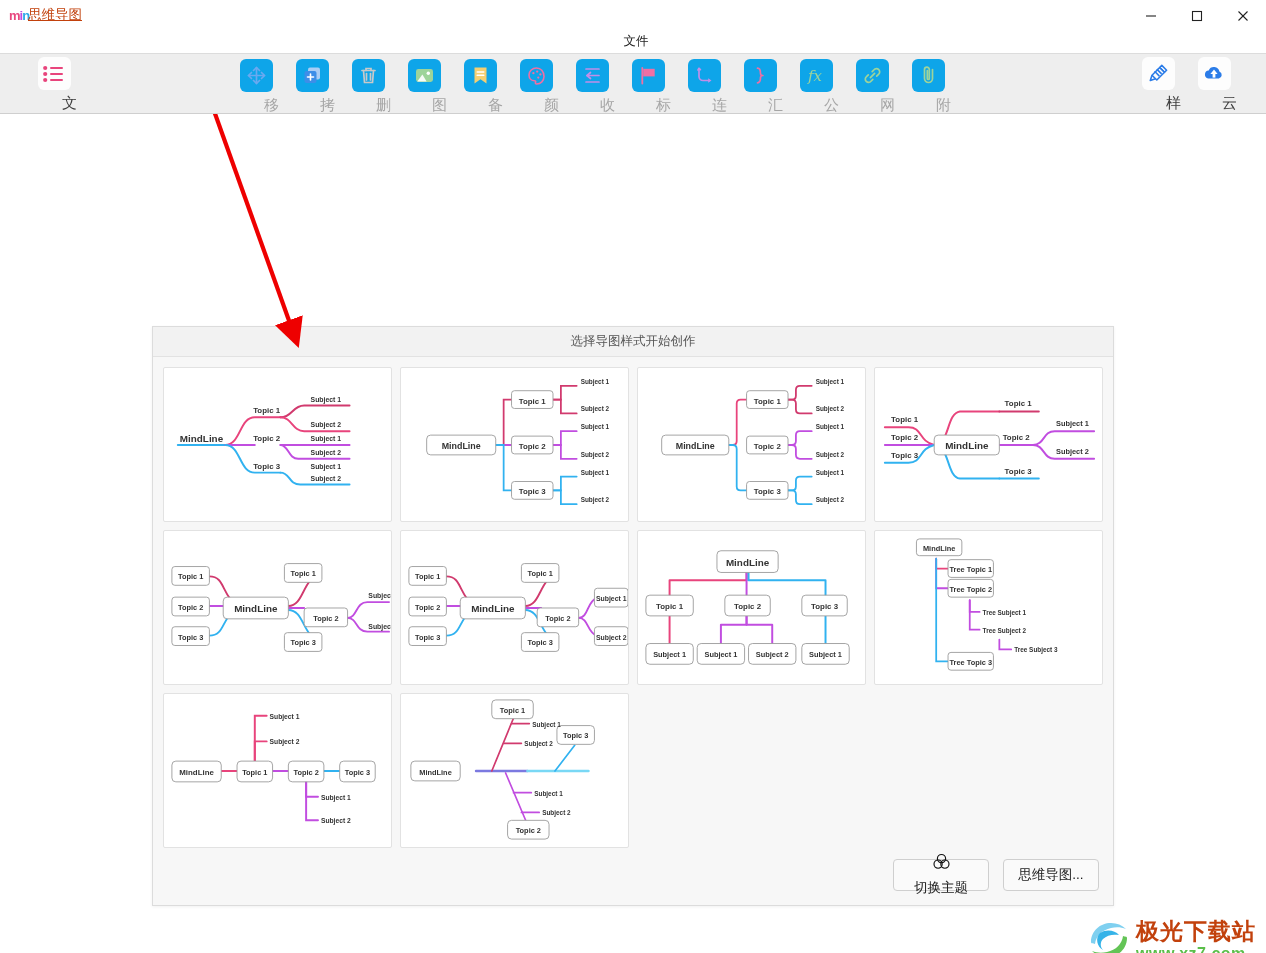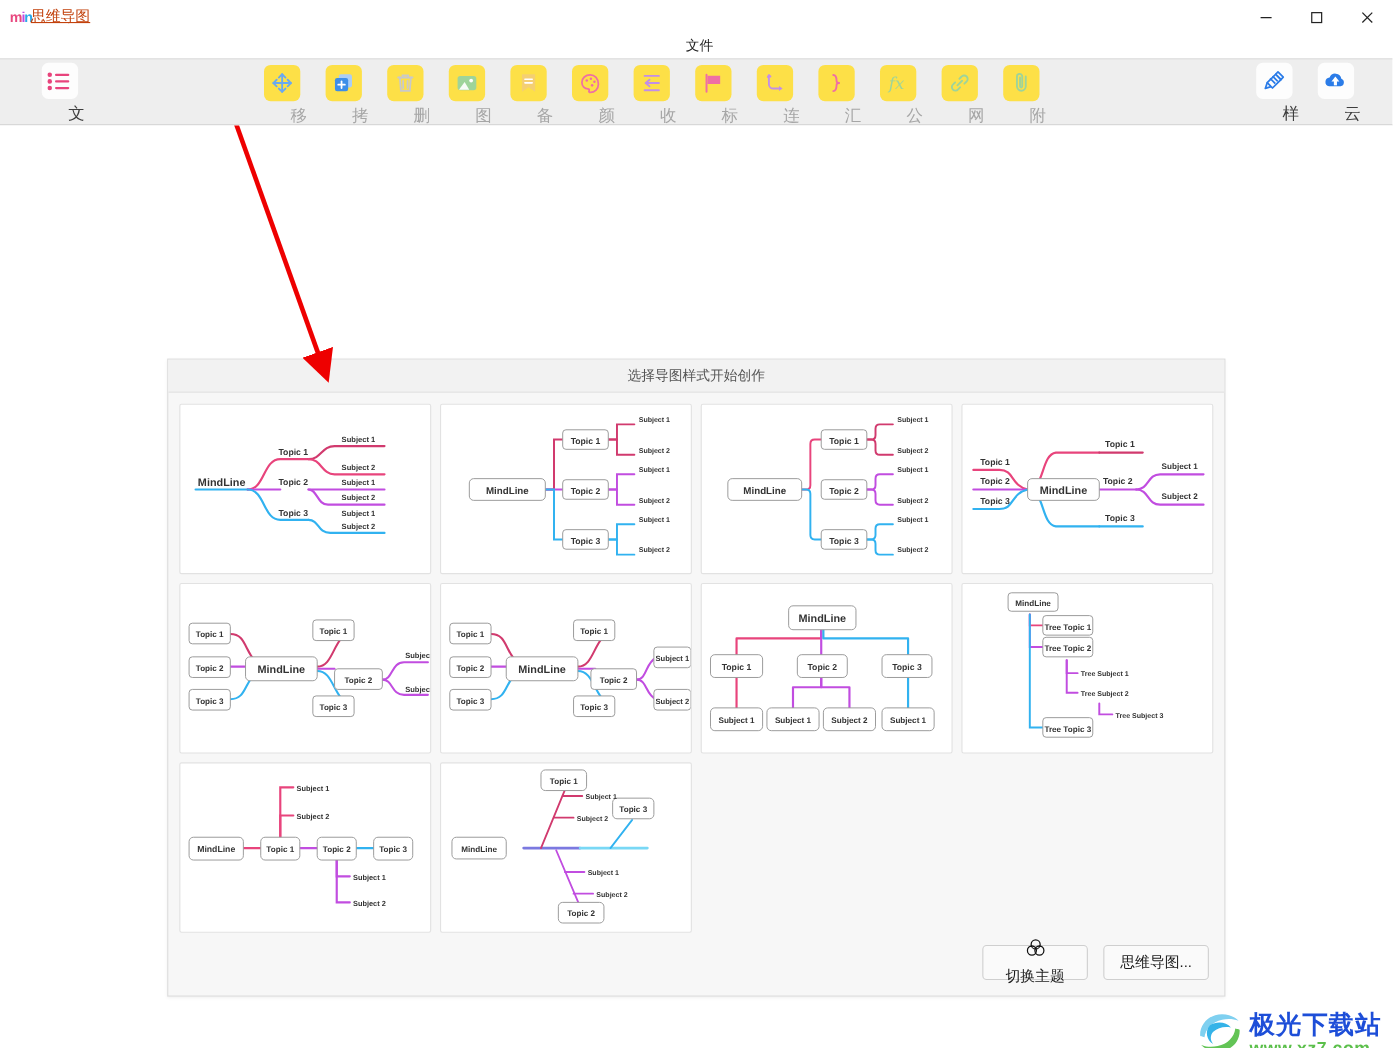--- a/index.html
+++ b/index.html
@@ -53,21 +53,21 @@
   .tb-left{ margin-left:26px; padding-top:3px;}
   .tb-center{ margin-left:146px; padding-top:5px;}
   .tb-right{ position:absolute; right:24px; top:3px; display:flex; }
   .tb-btn{
     width:56px; display:flex; flex-direction:column; align-items:center;
     cursor:default; user-select:none;
   }
   .tb-icon{
     width:33px; height:33px; border-radius:6px;
     display:flex; align-items:center; justify-content:center;
-    background:#fde047;
+    background:#0ea5e9;
   }
   .tb-btn.boxed .tb-icon{ background:#fdfdfd; }
   .tb-label{ font-size:15px; color:#a6a6a6; margin-top:4px; letter-spacing:.5px;margin-left:36px;}
   .tb-btn.enabled .tb-label{ color:#3d3d3d; }
 
   
   .workspace{ position:relative; height:860px; background:#ffffff; }
 
   
   .tpl-panel{
@@ -103,21 +103,21 @@
 
   
   .anno-arrow{ position:absolute; left:0; top:0; width:1266px; height:953px; pointer-events:none; }
 
   
   .watermark{
     position:absolute; right:10px; bottom:8px;
     display:flex; align-items:center; gap:4px;
   }
   .wm-text{ display:flex; flex-direction:column; line-height:1; }
-  .wm-top{ font-size:23px; font-weight:bold; color:#1d4ed8; letter-spacing:1px;}
+  .wm-top{ font-size:23px; font-weight:bold; color:#c2410c; letter-spacing:1px;}
   .wm-bot{ font-size:16px; font-weight:bold; color:#5bbf4a; letter-spacing:.5px; margin-top:3px;}
 
   
   .nd{ font-family:"Liberation Sans","DejaVu Sans",sans-serif; fill:#333; }
 </style>
 </head>
 <body>
 
 <div class="titlebar">
   <div class="app-logo">

